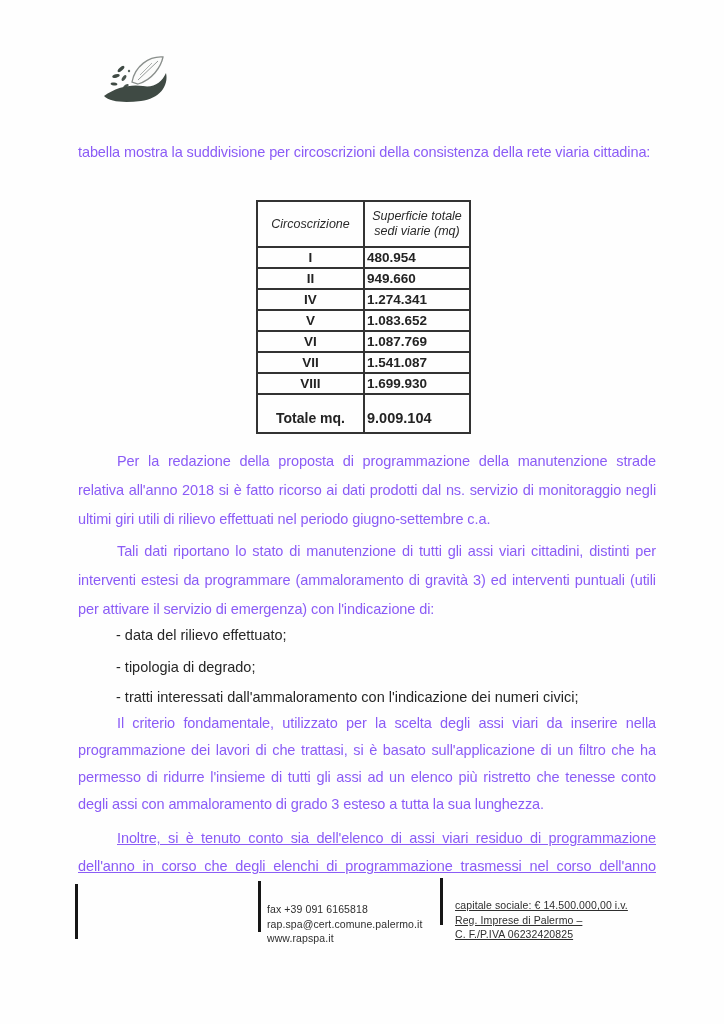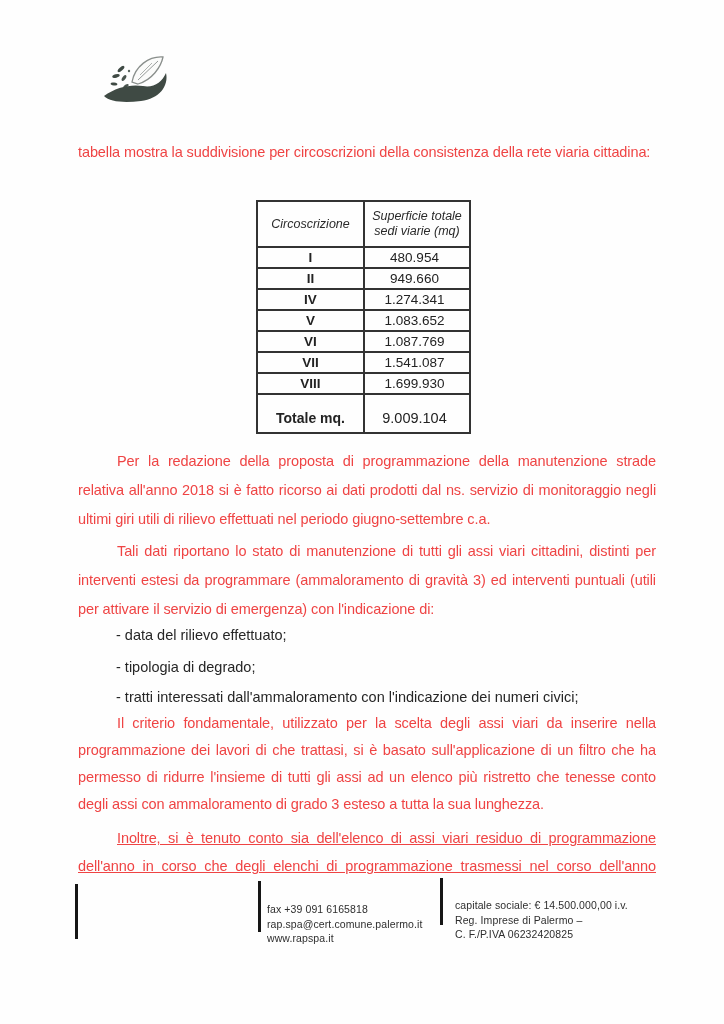--- a/index.html
+++ b/index.html
@@ -7,21 +7,21 @@
     position:relative; width:724px; height:1024px; margin:0 auto;
     background:#fefefe; overflow:hidden;
     font-family:"Liberation Sans", sans-serif; color:#232323;
   }
   
   .logo { position:absolute; left:102px; top:54px; width:70px; height:56px; }
   
   .para {
     position:absolute; left:78px; width:578px;
     font-size:14.5px; line-height:29px; letter-spacing:-0.1px;
-    text-align:justify; color:#ef4444; margin:0;
+    text-align:justify; color:#8b5cf6; margin:0;
   }
   .indent { text-indent:39px; }
   .justify-last { text-align-last:justify;text-decoration:underline; }
   .bullet {
     position:absolute; left:112px; width:540px;
     font-size:14.5px; line-height:20px; color:#262626; margin:4px;
   }
   
   table.consistenza {
     position:absolute; left:256px; top:200px;
@@ -32,38 +32,38 @@
     font-style:italic; font-weight:normal; font-size:12.5px; line-height:15px;
     padding:7px 3px; color:#2a2a2a;
   }
   th.col-circ { width:99px; }
   th.col-sup  { width:98px; }
   td.circ {
     text-align:center; font-weight:bold; font-size:13.5px;
     height:17px; padding:1px 2px;
   }
   td.mq {
-    text-align:center; font-weight:normal; font-size:13.5px;
+    text-align:left; font-weight:bold; font-size:13.5px;
     padding:1px 7px 1px 2px;
   }
   tr.total td { height:30px; vertical-align:bottom; padding-bottom:6px; }
   tr.total td.circ { font-size:14px; }
   tr.total td.mq   { font-size:14.5px; }
   
   .footer-bar { position:absolute; width:3px; background:#161616; }
   .bar-1 { left:75px;  top:884px; height:55px; }
   .bar-2 { left:258px; top:881px; height:51px; }
   .bar-3 { left:440px; top:878px; height:47px; }
   .footer-col {
     position:absolute; font-size:10.5px; line-height:14.5px;
     color:#2e2e2e; letter-spacing:0.1px;
   }
   .fcol-1 { left:90px;  top:906px; }
   .fcol-2 { left:267px; top:902px; }
-  .fcol-3 { left:455px; top:898px; }
+  .fcol-3 { left:455px; top:898px;text-decoration:underline; }
   .footer-col div { white-space:nowrap; }
 </style>
 </head>
 <body>
 
 <div class="sheet">
 
   <svg class="logo" viewBox="0 0 70 56" aria-hidden="true">
 
     <path d="M30,28 C33,12 47,2 61,3 C59,13 50,26 36,30 Z" fill="#fbfbfa" stroke="#8a8f8c" stroke-width="1.3"></path>

